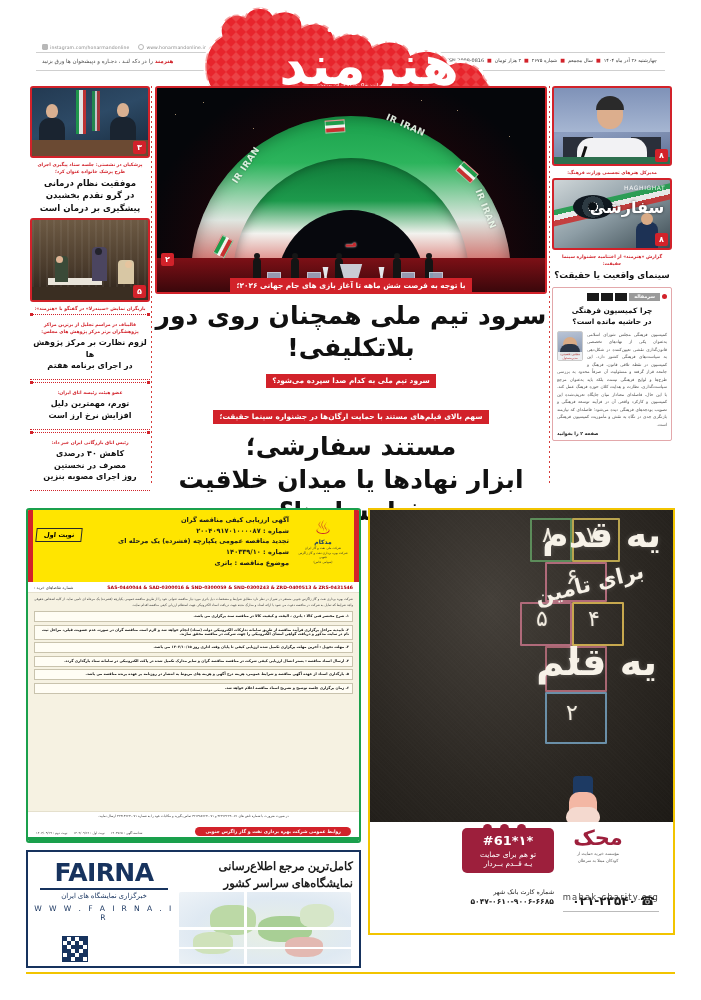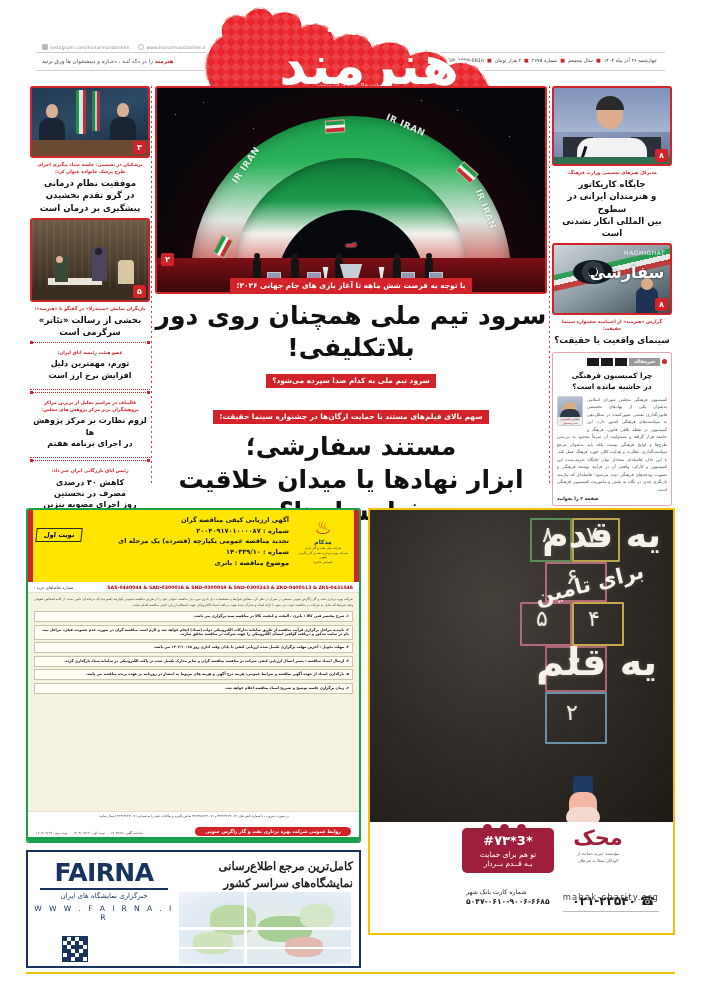--- a/index.html
+++ b/index.html
@@ -375,33 +375,33 @@
     letter-spacing: 1.2px; direction: ltr; border-bottom: 1px solid #bbb; padding-bottom: 9px; }
   .mahak-tel { position: absolute; right: 18px; top: 72px; font-size: 12px; color: #1a1a1a;
     direction: rtl; font-weight: bold; }
   .sms-box {
     position: absolute; left: 92px; top: 6px; width: 92px; background: #9d1f3c; color: #fff;
     border-radius: 5px; padding: 5px 4px; text-align: center; direction: rtl;
   }
   .sms-box .code { font-size: 13px; font-weight: bold; direction: ltr; letter-spacing: .5px; }
   .sms-box .l1 { font-size: 7.4px; margin-top: 2px; }
   .sms-box .l2 { font-size: 7.4px; letter-spacing: 1px; }
-  .card-num { position: absolute; left: 96px; top: 66px; text-align: left; direction: rtl; width: 88px; }
+  .card-num { position: absolute; left: 96px; top: 66px; text-align: right; direction: rtl; width: 88px; }
   .card-num .t { font-size: 6.4px; color: #222; }
   .card-num .n { font-size: 7.6px; color: #222; font-weight: bold; margin-top: 1px; }
 
   
   .ad-fairna {
     position: absolute; left: 26px; top: 348px; width: 335px; height: 118px;
     border: 2px solid #17335e; background: #fff; overflow: hidden;
   }
   .fairna-left { position: absolute; left: 6px; top: 6px; width: 140px; text-align: center; }
   .fairna-word { font-size: 25px; font-weight: bold; color: #17335e; letter-spacing: -.6px; direction: ltr; }
   .fairna-rule { height: 2px; background: #17335e; margin: 1px 6px 2px; }
-  .fairna-fa { font-size: 7px; color: #17335e; direction: rtl; letter-spacing: .8px; }
+  .fairna-fa { font-size: 7px; color: #17335e; direction: rtl; letter-spacing: .8px; font-family: Liberation Serif, serif; }
   .fairna-url { font-size: 7.6px; color: #17335e; letter-spacing: 2.4px; direction: ltr; margin-top: 4px; }
   .fairna-qr { position: absolute; left: 34px; top: 84px; width: 26px; height: 26px; background: #fff;
     border: 1px solid #17335e; display: grid; grid-template-columns: repeat(6,1fr);
     grid-template-rows: repeat(6,1fr); }
   .fairna-qr i { background: #17335e; }
   .fairna-qr i.o { background: #fff; }
   .fairna-right { position: absolute; right: 6px; top: 6px; width: 180px; text-align: right; font-family: Liberation Serif, serif; }
   .fairna-h1 { font-size: 11.5px; color: #1c1c1c; font-weight: bold; direction: rtl; line-height: 1.5; }
   .fairna-map { position: absolute; right: 8px; top: 40px; width: 172px; height: 72px;
     background: radial-gradient(ellipse at 55% 55%, #e8f0e2 0%, #dfe9f2 60%, #eef3f7 100%);
@@ -514,32 +514,30 @@
         <div class="tbl"></div>
         <div class="fig" style="left:20%;bottom:22%;width:13px;height:26px;background:#3a4a38;"></div>
         <div class="hd" style="left:21%;bottom:46%;background:#e0b494;"></div>
         <div class="fig" style="left:52%;bottom:24%;width:15px;height:34px;background:#4b4560;"></div>
         <div class="hd" style="left:54%;bottom:56%;background:#23232c;"></div>
         <div class="fig" style="right:12%;bottom:20%;width:16px;height:24px;background:#d8c7a4;"></div>
         <div class="hd" style="right:14%;bottom:40%;background:#e6c49e;"></div>
         <div class="pnum">۵</div>
       </div>
       <div class="kicker-sm">بازیگران نمایش «سیندرلا» در گفتگو با «هنرمند»:</div>
-      <div class="head-sm" style="white-space:pre-line">بخشی از رسالت «تئاتر»
-سرگرمی است</div>
-
+
+      <div class="dotbox">
+        <div class="kicker-sm">قالیباف در مراسم تجلیل از برترین مراکز پژوهشگران برتر مرکز پژوهش های مجلس:</div>
+        <div class="head-sm head-xs" style="white-space:pre-line">لزوم نظارت بر مرکز پژوهش ها
+در اجرای برنامه هفتم</div>
+      </div>
       <div class="dotbox">
         <div class="kicker-sm">عضو هیئت رئیسه اتاق ایران:</div>
         <div class="head-sm head-xs" style="white-space:pre-line">تورم، مهمترین دلیل
 افزایش نرخ ارز است</div>
-      </div>
-      <div class="dotbox">
-        <div class="kicker-sm">قالیباف در مراسم تجلیل از برترین مراکز پژوهشگران برتر مرکز پژوهش های مجلس:</div>
-        <div class="head-sm head-xs" style="white-space:pre-line">لزوم نظارت بر مرکز پژوهش ها
-در اجرای برنامه هفتم</div>
       </div>
       <div class="dotbox">
         <div class="kicker-sm">رئیس اتاق بازرگانی ایران خبر داد:</div>
         <div class="head-sm head-xs" style="white-space:pre-line">کاهش ۴۰ درصدی
 مصرف در نخستین
 روز اجرای مصوبه بنزین</div>
       </div>
     </div>
 
     <div class="col-mid">
@@ -598,23 +596,20 @@
         <div class="suit-l"></div>
           <div class="suit-r"></div>
         <div class="shirt"></div>
         <div class="hd"></div>
           <div class="hair"></div>
         <div class="mic"></div>
         <div class="desk"></div>
         <div class="pnum">۸</div>
       </div>
       <div class="kicker-sm">مدیرکل هنرهای تجسمی وزارت فرهنگ:</div>
-      <div class="head-sm" style="white-space:pre-line">جایگاه کاریکاتور
-و هنرمندان ایرانی در سطوح
-بین المللی انکار نشدنی است</div>
 
       <div class="photo ph-fest">
         <div class="stripe"></div>
         <div class="eye"></div>
         <div class="tag">HAGHIGHAT</div>
         <div class="word">سفارشی</div>
         <div class="person"></div>
         <div class="pnum">۸</div>
       </div>
       <div class="kicker-sm">گزارش «هنرمند» از اختتامیه جشنواره سینما حقیقت:</div>
@@ -747,21 +742,21 @@
           <div class="name">محک</div>
           <div class="desc" style="white-space:pre-line">مؤسسه خیریه حمایت از
 کودکان مبتلا به سرطان</div>
         </div>
         <div class="mahak-url">mahak-charity.org</div>
         <div class="mahak-tel">
           <span>☎</span>
           <span>۰۲۱-۲۳۵۴۰</span>
         </div>
         <div class="sms-box">
-          <div class="code">#۷۳*3*</div>
+          <div class="code">#61*۱*</div>
           <div class="l1">تو هم برای حمایت</div>
           <div class="l2">یـه قــدم بــردار</div>
         </div>
         <div class="card-num">
           <div class="t">شماره کارت بانک شهر</div>
           <div class="n">۵۰۴۷-۰۶۱۰-۹۰۰۶-۶۶۸۵</div>
         </div>
       </div>
     </div>
 

